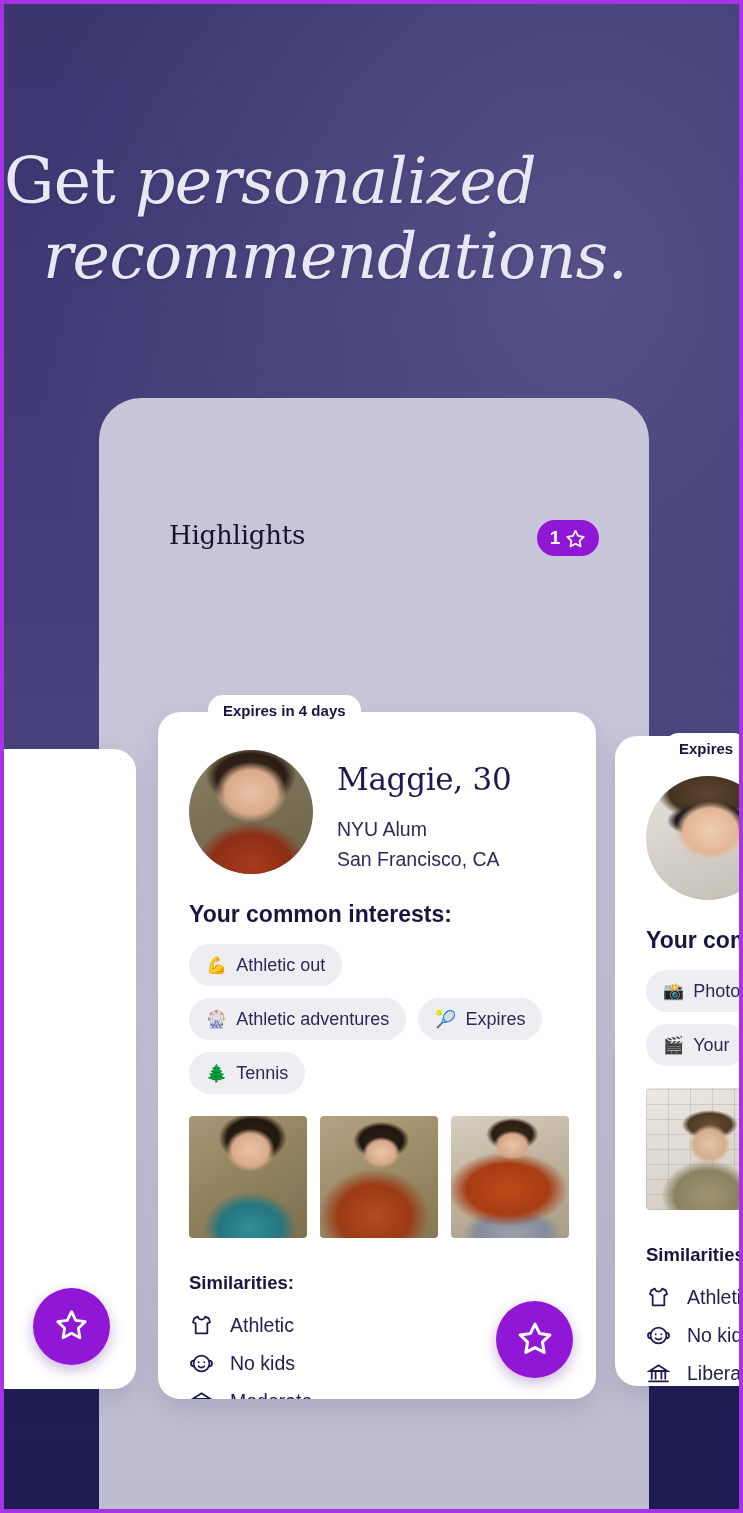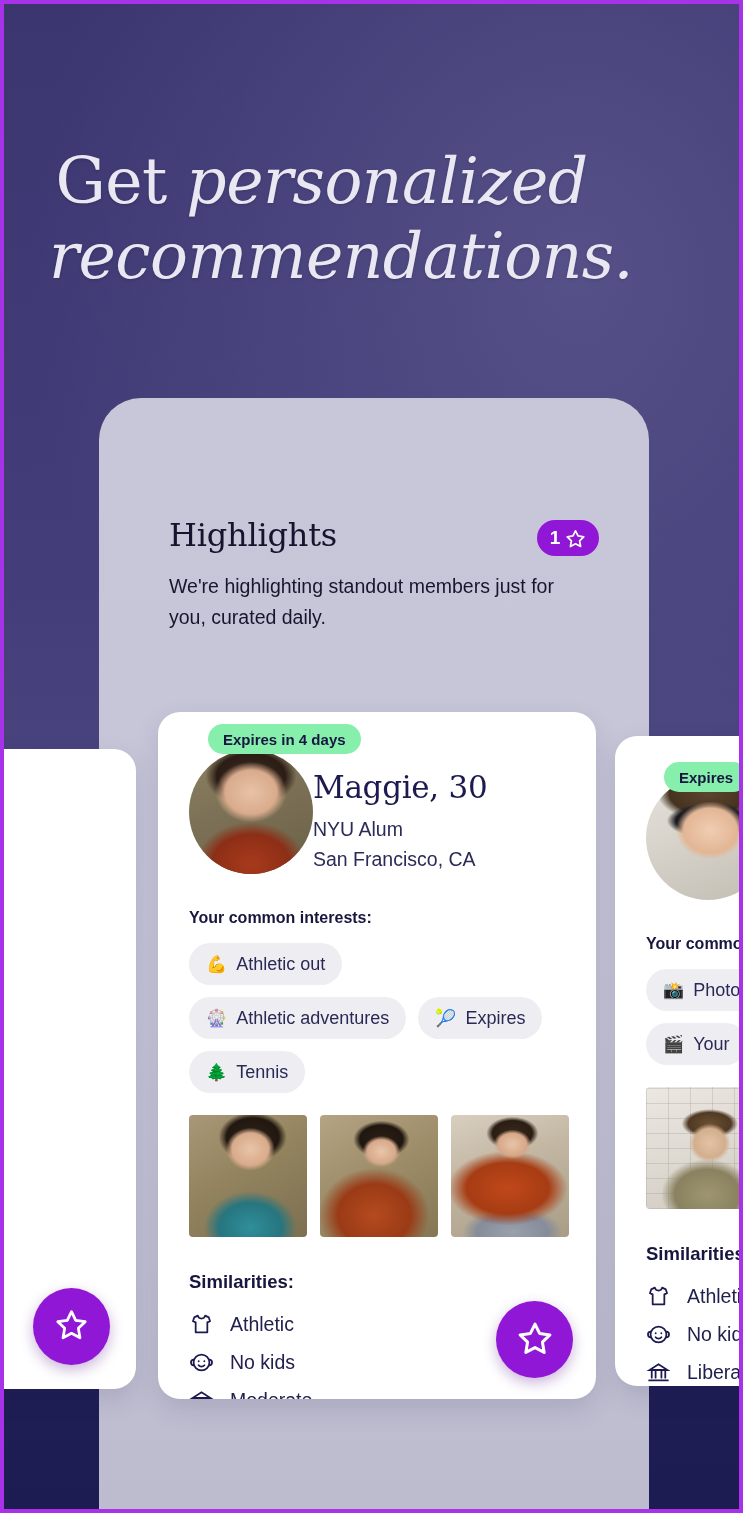--- a/index.html
+++ b/index.html
@@ -28,21 +28,20 @@
       radial-gradient(120% 70% at 78% 18%, #565088 0%, rgba(86,80,136,0) 62%),
       linear-gradient(178deg, #3b3570 0%, #433d79 38%, #4a447f 52%, #242258 74%, #1c1b52 100%);
   }
 
   
   #headline {
     position: absolute;
     top: 140px;
     left: 0;
     width: 635px;
-    text-align: center;
     font-family: "DejaVu Serif", "Liberation Serif", serif;
     font-size: 63px;
     line-height: 75px;
     letter-spacing: -0.5px;
     color: #e9e8f2;
     text-shadow: 0 1px 3px rgba(0,0,0,0.18);
   }
   #headline .em {
     font-style: italic;
     display: inline;
@@ -62,21 +61,21 @@
 
   
   #hl-head {
     position: absolute;
     left: 165px;
     top: 512px;
     width: 430px;
   }
   #hl-title {
     font-family: "DejaVu Serif", "Liberation Serif", serif;
-    font-size: 32px;
+    font-size: 26px;
     line-height: 38px;
     color: #14142e;
     letter-spacing: -0.2px;
   }
   #hl-badge {
     position: absolute;
     right: 0;
     top: 4px;
     height: 36px;
     min-width: 62px;
@@ -128,39 +127,39 @@
     height: 650px;
   }
 
   
   .expires {
     position: absolute;
     z-index: 6;
     height: 30px;
     padding: 0 15px;
     border-radius: 15px;
-    background: #86efac;
+    background: #ffffff;
     color: #171641;
     font-size: 15px;
     font-weight: 700;
     display: flex;
     align-items: center;
     white-space: nowrap;
-    margin-top: 29px;
   }
   #expires-center { left: 204px; top: 691px; }
   #expires-right  { left: 660px; top: 729px; }
 
   
   .c-pad { padding: 0 31px; }
 
   .prof-row {
     display: flex;
-    align-items: flex-end;
+    align-items: flex-start;
     padding-top: 38px;
+    gap: 24px;
   }
   .avatar {
     width: 124px; height: 124px;
     border-radius: 50%;
     flex: 0 0 124px;
     overflow: hidden;
     position: relative;
   }
   .avatar .pic { position: absolute; inset: 0; }
 
@@ -174,24 +173,24 @@
     white-space: nowrap;
   }
   .prof-line {
     font-size: 19.5px;
     line-height: 30px;
     color: #2b2a58;
     white-space: nowrap;
   }
 
   .sec-title {
-    font-size: 16px;
+    font-size: 23px;
     font-weight: 700;
     color: #17163f;
-    margin-top: 35px;
+    margin-top: 27px;
     white-space: nowrap;
   }
 
   .chips {
     display: flex;
     flex-wrap: wrap;
     gap: 12px;
     margin-top: 16px;
   }
   .chip {
@@ -342,21 +341,20 @@
 
     <div id="hl-badge">
       <span>1</span>
       <span>
         <svg width="21" height="21" viewBox="0 0 24 24" fill="none" stroke="#ffffff" stroke-width="2" stroke-linejoin="round">
           <path d="M12 3.2l2.9 5.9 6.5.95-4.7 4.6 1.1 6.45L12 18.05 6.2 21.1l1.1-6.45-4.7-4.6 6.5-.95z"></path>
         </svg>
       </span>
     </div>
 
-    <div id="hl-sub">We're highlighting standout members just for you, curated daily.</div>
   </div>
 
   <div class="card" id="card-left">
     <div class="c-pad" style="padding-left:0;">
       <div style="padding-left:0; padding-top:46px;">
         <div class="clip-name" style="padding-left:0;">31</div>
         <div class="clip-line">entist</div>
         <div class="clip-line">mn</div>
         <div class="clip-line">eles, CA</div>
       </div>
@@ -381,21 +379,21 @@
 
   <div class="card" id="card-center">
     <div class="c-pad">
 
       <div class="prof-row">
         <div class="avatar">
           <div class="pic ph-maggie-av"></div>
         </div>
         <div>
           <div class="prof-name">Maggie, 30</div>
-          <div class="prof-line" style="margin-top:8px;">NYU Alum</div>
+          <div class="prof-line" style="margin-top:16px;">NYU Alum</div>
           <div class="prof-line">San Francisco, CA</div>
         </div>
       </div>
 
       <div class="sec-title">Your common interests:</div>
 
       <div class="chips">
         <div class="chip">
           <span class="emo">💪</span>
           <span>Athletic out</span>

